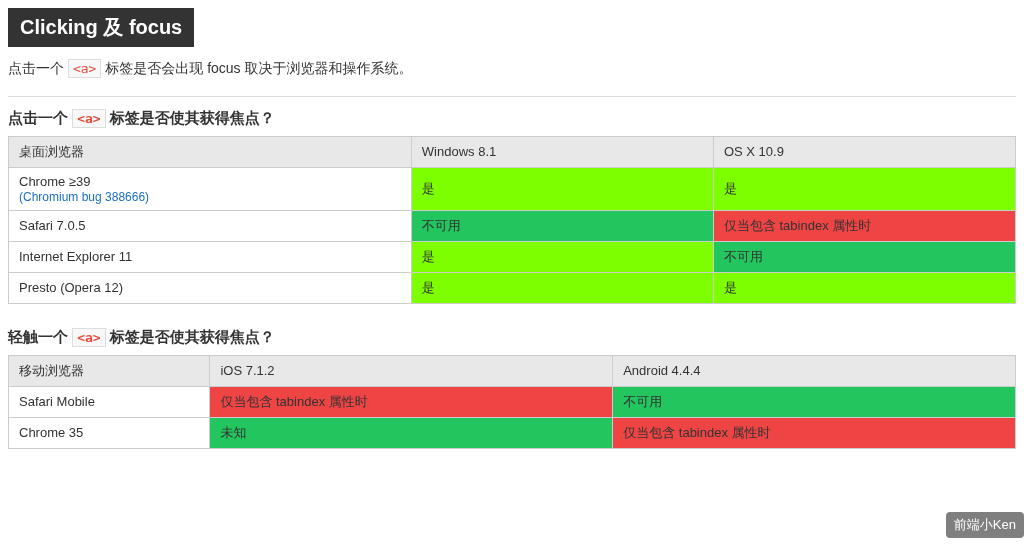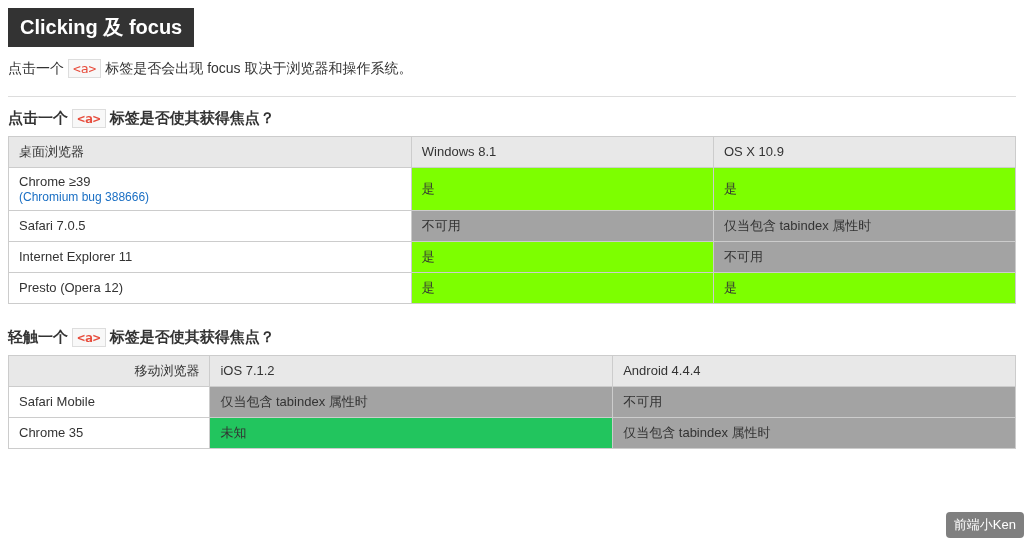--- a/index.html
+++ b/index.html
@@ -60,26 +60,26 @@
       font-weight: normal;
     }
     td {
       border: 1px solid #ccc;
       padding: 6px 10px;
       vertical-align: middle;
     }
     .col-browser { width: 40%; }
     .col-win { width: 30%; }
     .col-osx { width: 30%; }
-    .col-mobile { width: 20%; text-align: right; }
+    .col-mobile { width: 20%; }
     .col-ios { width: 40%; }
     .col-android { width: 40%; }
     .green { background: #7dff00; }
-    .yellow { background: #a3a3a3; }
-    .gray { background: #a3a3a3; }
+    .yellow { background: #ef4444; }
+    .gray { background: #22c55e; }
     .white { background: #22c55e; }
     .chromium-link { color: #1a6fc4; font-size: 12px; }
     .watermark {
       position: fixed;
       bottom: 10px;
       right: 0;
       background: rgba(0,0,0,0.5);
       color: #fff;
       padding: 4px 8px;
       border-radius: 4px;

